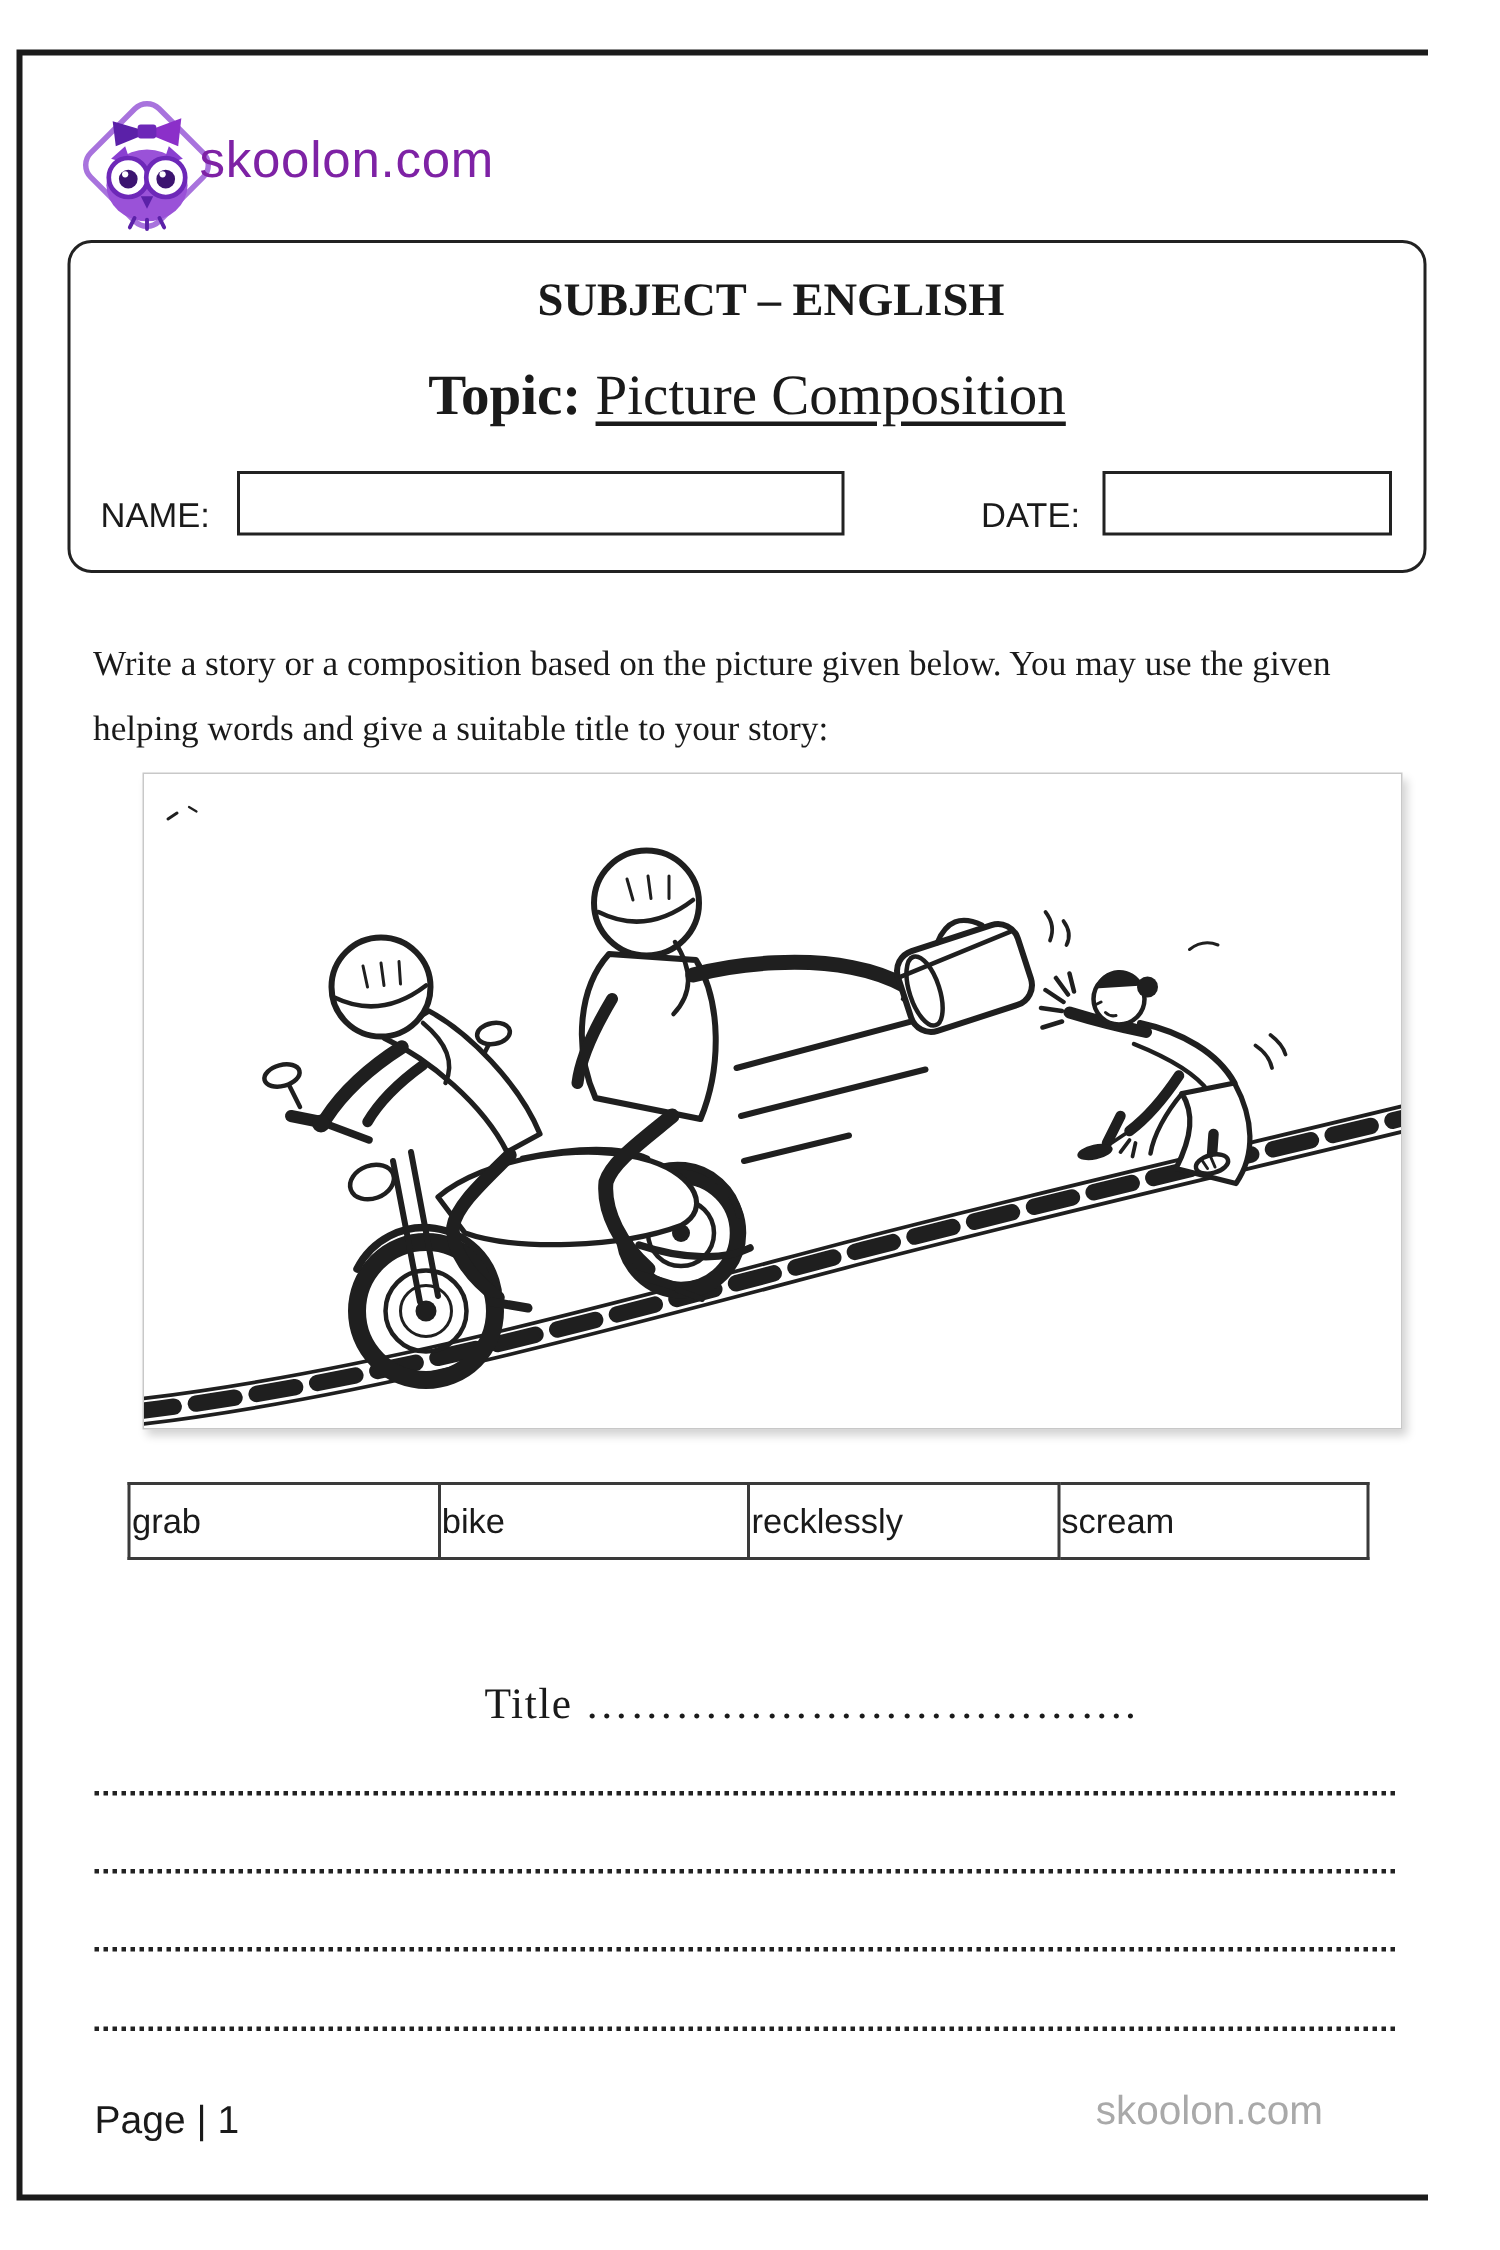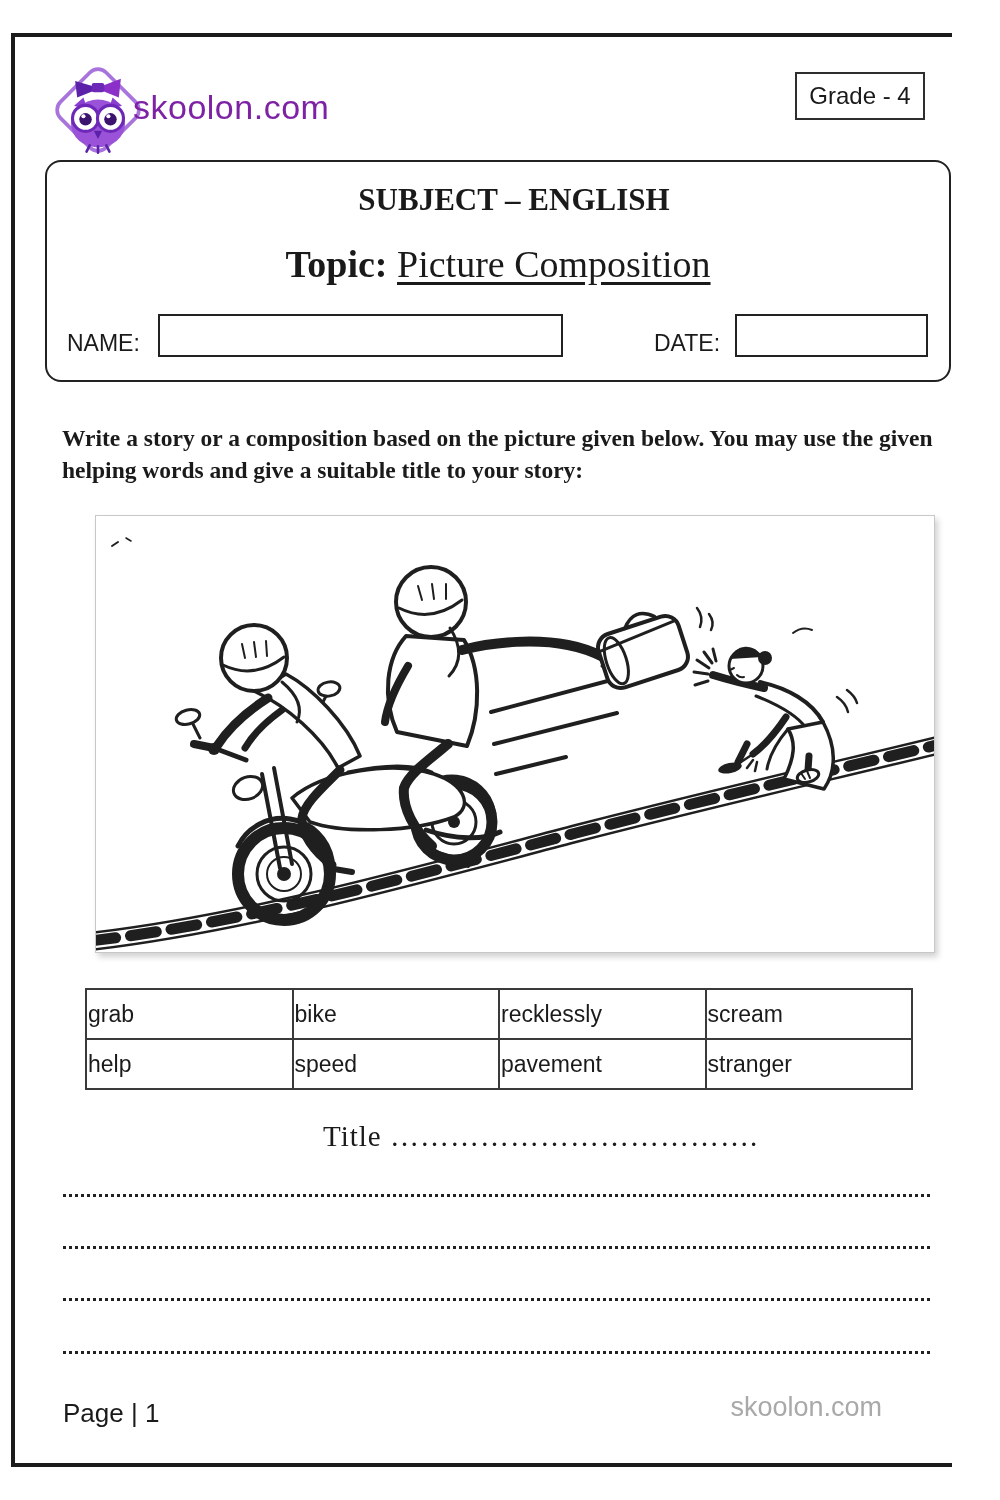--- a/index.html
+++ b/index.html
@@ -19,22 +19,22 @@
              font-family:"Liberation Serif","DejaVu Serif",serif;font-weight:bold;font-size:31px;margin-left:16px;}
   .topicline{position:absolute;left:0;top:80px;width:100%;text-align:center;
              font-family:"Liberation Serif","DejaVu Serif",serif;font-size:38px;}
   .topicline .tlabel{font-weight:bold;}
   .topicline .tvalue{text-decoration:underline;text-underline-offset:5px;}
   .fieldlabel{position:absolute;font-size:23px;}
   .inputbox{position:absolute;border:2px solid #222;background:#fff;font-size:22px;
             padding:0 8px;box-sizing:border-box;font-family:inherit;}
   
   .instruction{position:absolute;left:62px;top:422px;width:888px;
-               font-family:"Liberation Serif","DejaVu Serif",serif;font-weight:bold;
-               font-size:23.5px;line-height:32px;}
+               font-family:"Liberation Serif","DejaVu Serif",serif;font-weight:normal;
+               font-size:23.5px;line-height:43px;}
   
   .picture{position:absolute;left:95px;top:515px;width:838px;height:436px;background:#fff;
            border:1px solid #c8c8c8;box-shadow:3px 4px 6px rgba(0,0,0,.18);}
   .picture svg{display:block;width:100%;height:100%;}
   
   .wordtable{position:absolute;left:85px;top:988px;width:828px;border-collapse:collapse;}
   .wordtable td{border:2px solid #3a3a3a;height:46px;vertical-align:middle;
                 font-size:23px;width:25%;}
   
   .titleline{position:absolute;left:323px;top:1120px;
@@ -63,21 +63,20 @@
       <circle cx="62" cy="58" r="12.5" fill="#ffffff" stroke="#6d28b8" stroke-width="3"></circle>
       <circle cx="38" cy="59" r="6" fill="#3c1470"></circle>
       <circle cx="62" cy="59" r="6" fill="#3c1470"></circle>
       <circle cx="36" cy="56" r="2" fill="#ffffff"></circle>
       <circle cx="60" cy="56" r="2" fill="#ffffff"></circle>
       <polygon points="46,70 54,70 50,78" fill="#5b21a8"></polygon>
       <path d="M42 84 l-3 6 M50 85 l0 6 M58 84 l3 6" stroke="#5b21a8" stroke-width="2.5" fill="none" stroke-linecap="round"></path>
     </svg>
   </div>
   <div class="brand" style="color:#7e22a5;">skoolon.com</div>
-  <div class="grade">Grade - 4</div>
 
   <div class="subjectbox">
     <div class="subjtitle">SUBJECT – ENGLISH</div>
     <div class="topicline">
       <span class="tlabel">Topic:</span>
       <span> </span>
       <span class="tvalue">Picture Composition</span>
     </div>
     <div class="fieldlabel" style="left:20px;top:168px;">NAME:</div>
     <div class="inputbox" style="left:111px;top:152px;width:405px;height:43px;"></div>
@@ -185,26 +184,20 @@
   </div>
 
   <table class="wordtable">
     <tbody>
       <tr>
         <td>grab</td>
         <td>bike</td>
         <td>recklessly</td>
         <td>scream</td>
       </tr>
-      <tr>
-        <td>help</td>
-        <td>speed</td>
-        <td>pavement</td>
-        <td>stranger</td>
-      </tr>
     </tbody>
   </table>
 
   <div class="titleline">
     <span>Title</span>
     <span> </span>
     <span>……………………………….</span>
   </div>
 
   <div class="wline" style="top:1174px;"></div>

